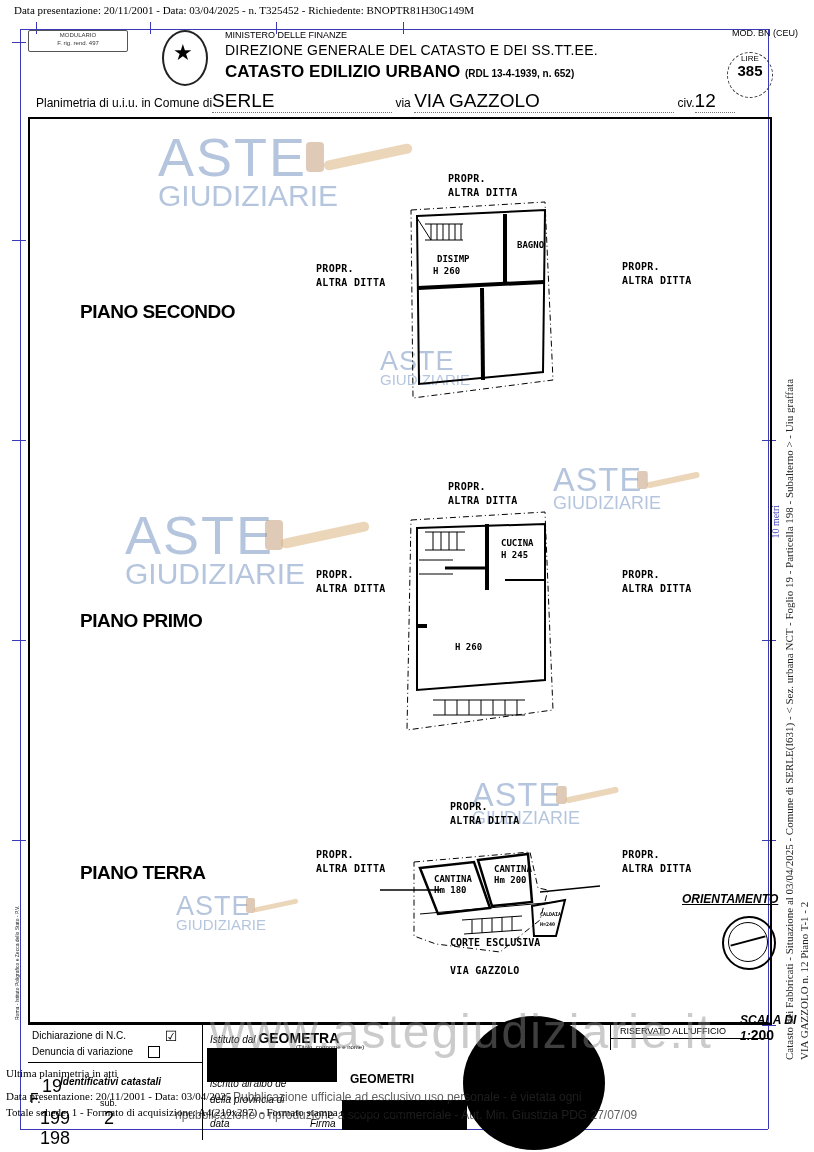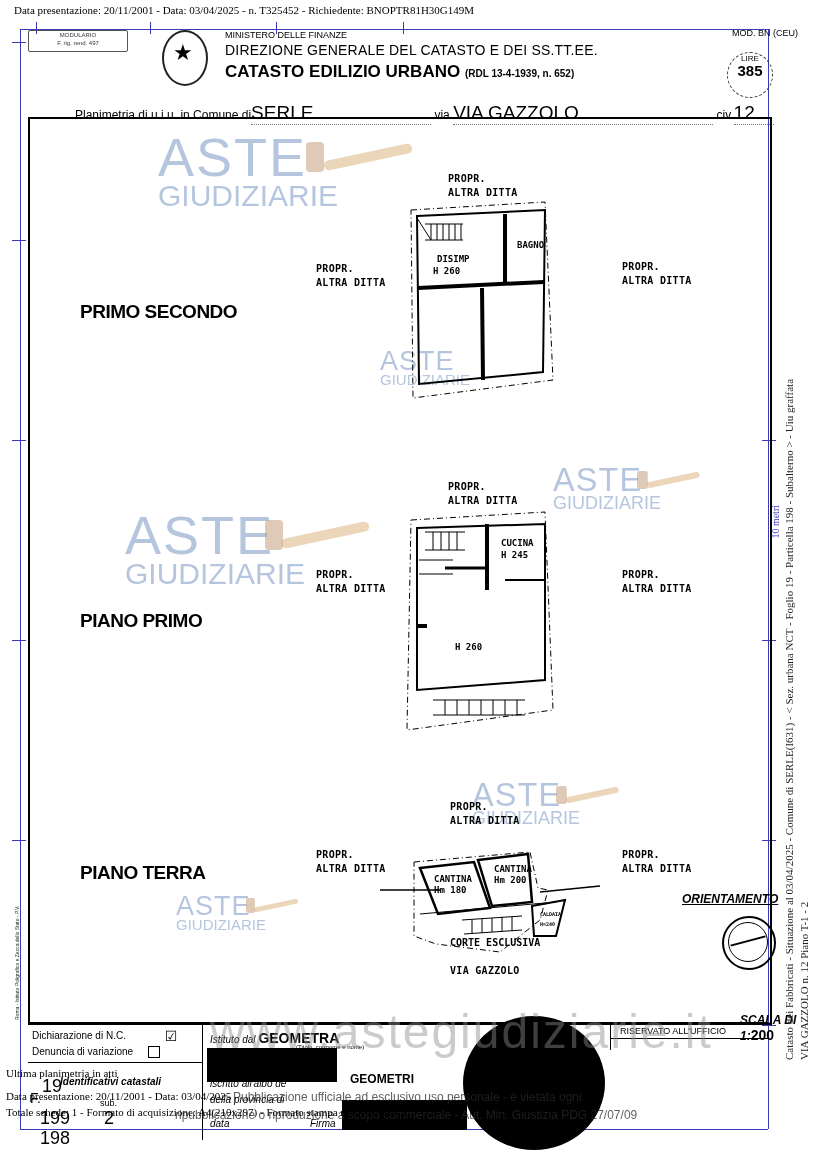--- a/index.html
+++ b/index.html
@@ -10,21 +10,21 @@
     .modulario { left:28px; top:30px; width:98px; height:20px; border:1px solid #555; border-radius:2px; font-size:6px; text-align:center; line-height:8px; color:#333; }
     .emblem { left:162px; top:30px; width:42px; height:52px; border-radius:50%; border:2px solid #222; }
     .emblem .star { position:absolute; left:9px; top:10px; font-size:22px; line-height:22px; }
     .ministero { left:225px; top:30px; font-size:9px; }
     .direzione { left:225px; top:42px; font-size:14px; letter-spacing:.2px; }
     .catasto { left:225px; top:62px; font-size:17px; font-weight:bold; }
     .catasto small { font-weight:bold; font-size:10px; }
     .mod { left:732px; top:28px; font-size:9px; }
     .lire { left:727px; top:52px; width:44px; height:44px; border:1px dashed #333; border-radius:50%; text-align:center; font-size:8px; line-height:12px; }
     .lire b { display:block; font-size:15px; }
-    .planline { left:36px; top:102px; font-size:12px; width:740px;margin-left:39px; }
+    .planline { left:36px; top:90px; font-size:12px; width:740px; }
     .planline .big { font-size:19px; }
     .dots { border-bottom:1px dotted #777; display:inline-block; }
     .sheet { left:28px; top:117px; width:740px; height:904px; border:2px solid #000; }
     .blue-v { position:absolute; width:1px; background:#3a3ab8; }
     .blue-h { position:absolute; height:1px; background:#3a3ab8; }
     .tick { position:absolute; background:#3a3ab8; }
     .floor-title { font-size:19px; font-weight:bold; letter-spacing:-.5px; }
     .prop { font-size:10px; line-height:14px; font-family:"DejaVu Sans Mono", monospace; font-weight:bold; letter-spacing:.3px; }
     .wm { color:rgba(120,150,195,.55); font-family:"Liberation Sans", sans-serif; text-align:left; }
     .wm .a { font-size:54px; line-height:50px; letter-spacing:2px; }
@@ -120,21 +120,21 @@
   <div class="head" style="left:140px; top:10px;"></div>
   <div class="gavel" style="left:155px; top:20px;"></div>
 </div>
 <div class="abs wm" style="left:176px; top:893px; transform:scale(.5); transform-origin:left top;">
   <div class="a">ASTE</div>
   <div class="g">GIUDIZIARIE</div>
   <div class="head" style="left:140px; top:10px;"></div>
   <div class="gavel" style="left:155px; top:20px;"></div>
 </div>
 
-<div class="abs floor-title" style="left:80px; top:301px;">PRIMO SECONDO</div>
+<div class="abs floor-title" style="left:80px; top:301px;">PIANO SECONDO</div>
 <div class="abs prop" style="left:448px; top:172px;">
   <div>PROPR.</div>
   <div>ALTRA DITTA</div>
 </div>
 <div class="abs prop" style="left:316px; top:262px;">
   <div>PROPR.</div>
   <div>ALTRA DITTA</div>
 </div>
 <div class="abs prop" style="left:622px; top:260px;">
   <div>PROPR.</div>

